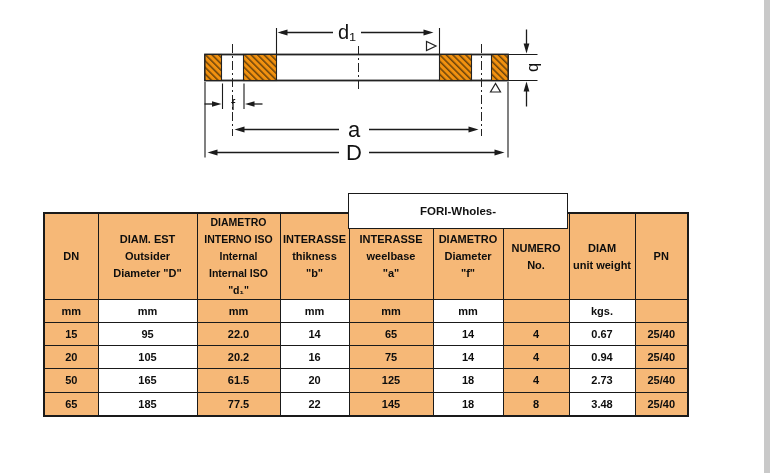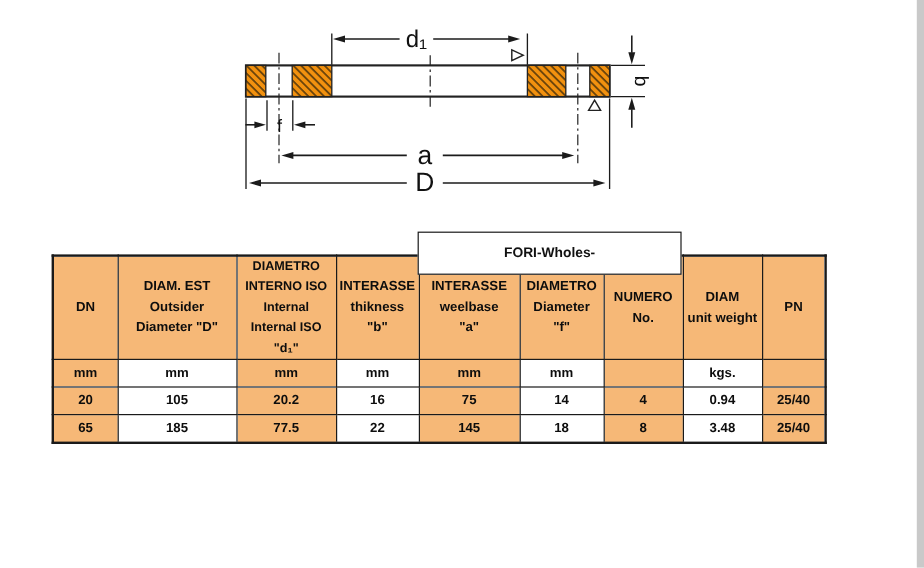--- a/index.html
+++ b/index.html
@@ -178,31 +178,53 @@
         <td class="wc">mm</td>
         <td class="oc">mm</td>
         <td class="wc">mm</td>
         <td class="oc"></td>
         <td class="wc">kgs.</td>
         <td class="oc"></td>
       </tr>
   </thead>
   <tbody id="data-rows">
       <tr>
+        <td class="oc">15</td>
+        <td class="wc">95</td>
+        <td class="oc">22.0</td>
+        <td class="wc">14</td>
+        <td class="oc">65</td>
+        <td class="wc">14</td>
+        <td class="oc">4</td>
+        <td class="wc">0.67</td>
+        <td class="oc">25/40</td>
+      </tr>
+      <tr>
         <td class="oc">20</td>
         <td class="wc">105</td>
         <td class="oc">20.2</td>
         <td class="wc">16</td>
         <td class="oc">75</td>
         <td class="wc">14</td>
         <td class="oc">4</td>
         <td class="wc">0.94</td>
         <td class="oc">25/40</td>
       </tr>
       <tr>
+        <td class="oc">50</td>
+        <td class="wc">165</td>
+        <td class="oc">61.5</td>
+        <td class="wc">20</td>
+        <td class="oc">125</td>
+        <td class="wc">18</td>
+        <td class="oc">4</td>
+        <td class="wc">2.73</td>
+        <td class="oc">25/40</td>
+      </tr>
+      <tr>
         <td class="oc">65</td>
         <td class="wc">185</td>
         <td class="oc">77.5</td>
         <td class="wc">22</td>
         <td class="oc">145</td>
         <td class="wc">18</td>
         <td class="oc">8</td>
         <td class="wc">3.48</td>
         <td class="oc">25/40</td>
       </tr>

